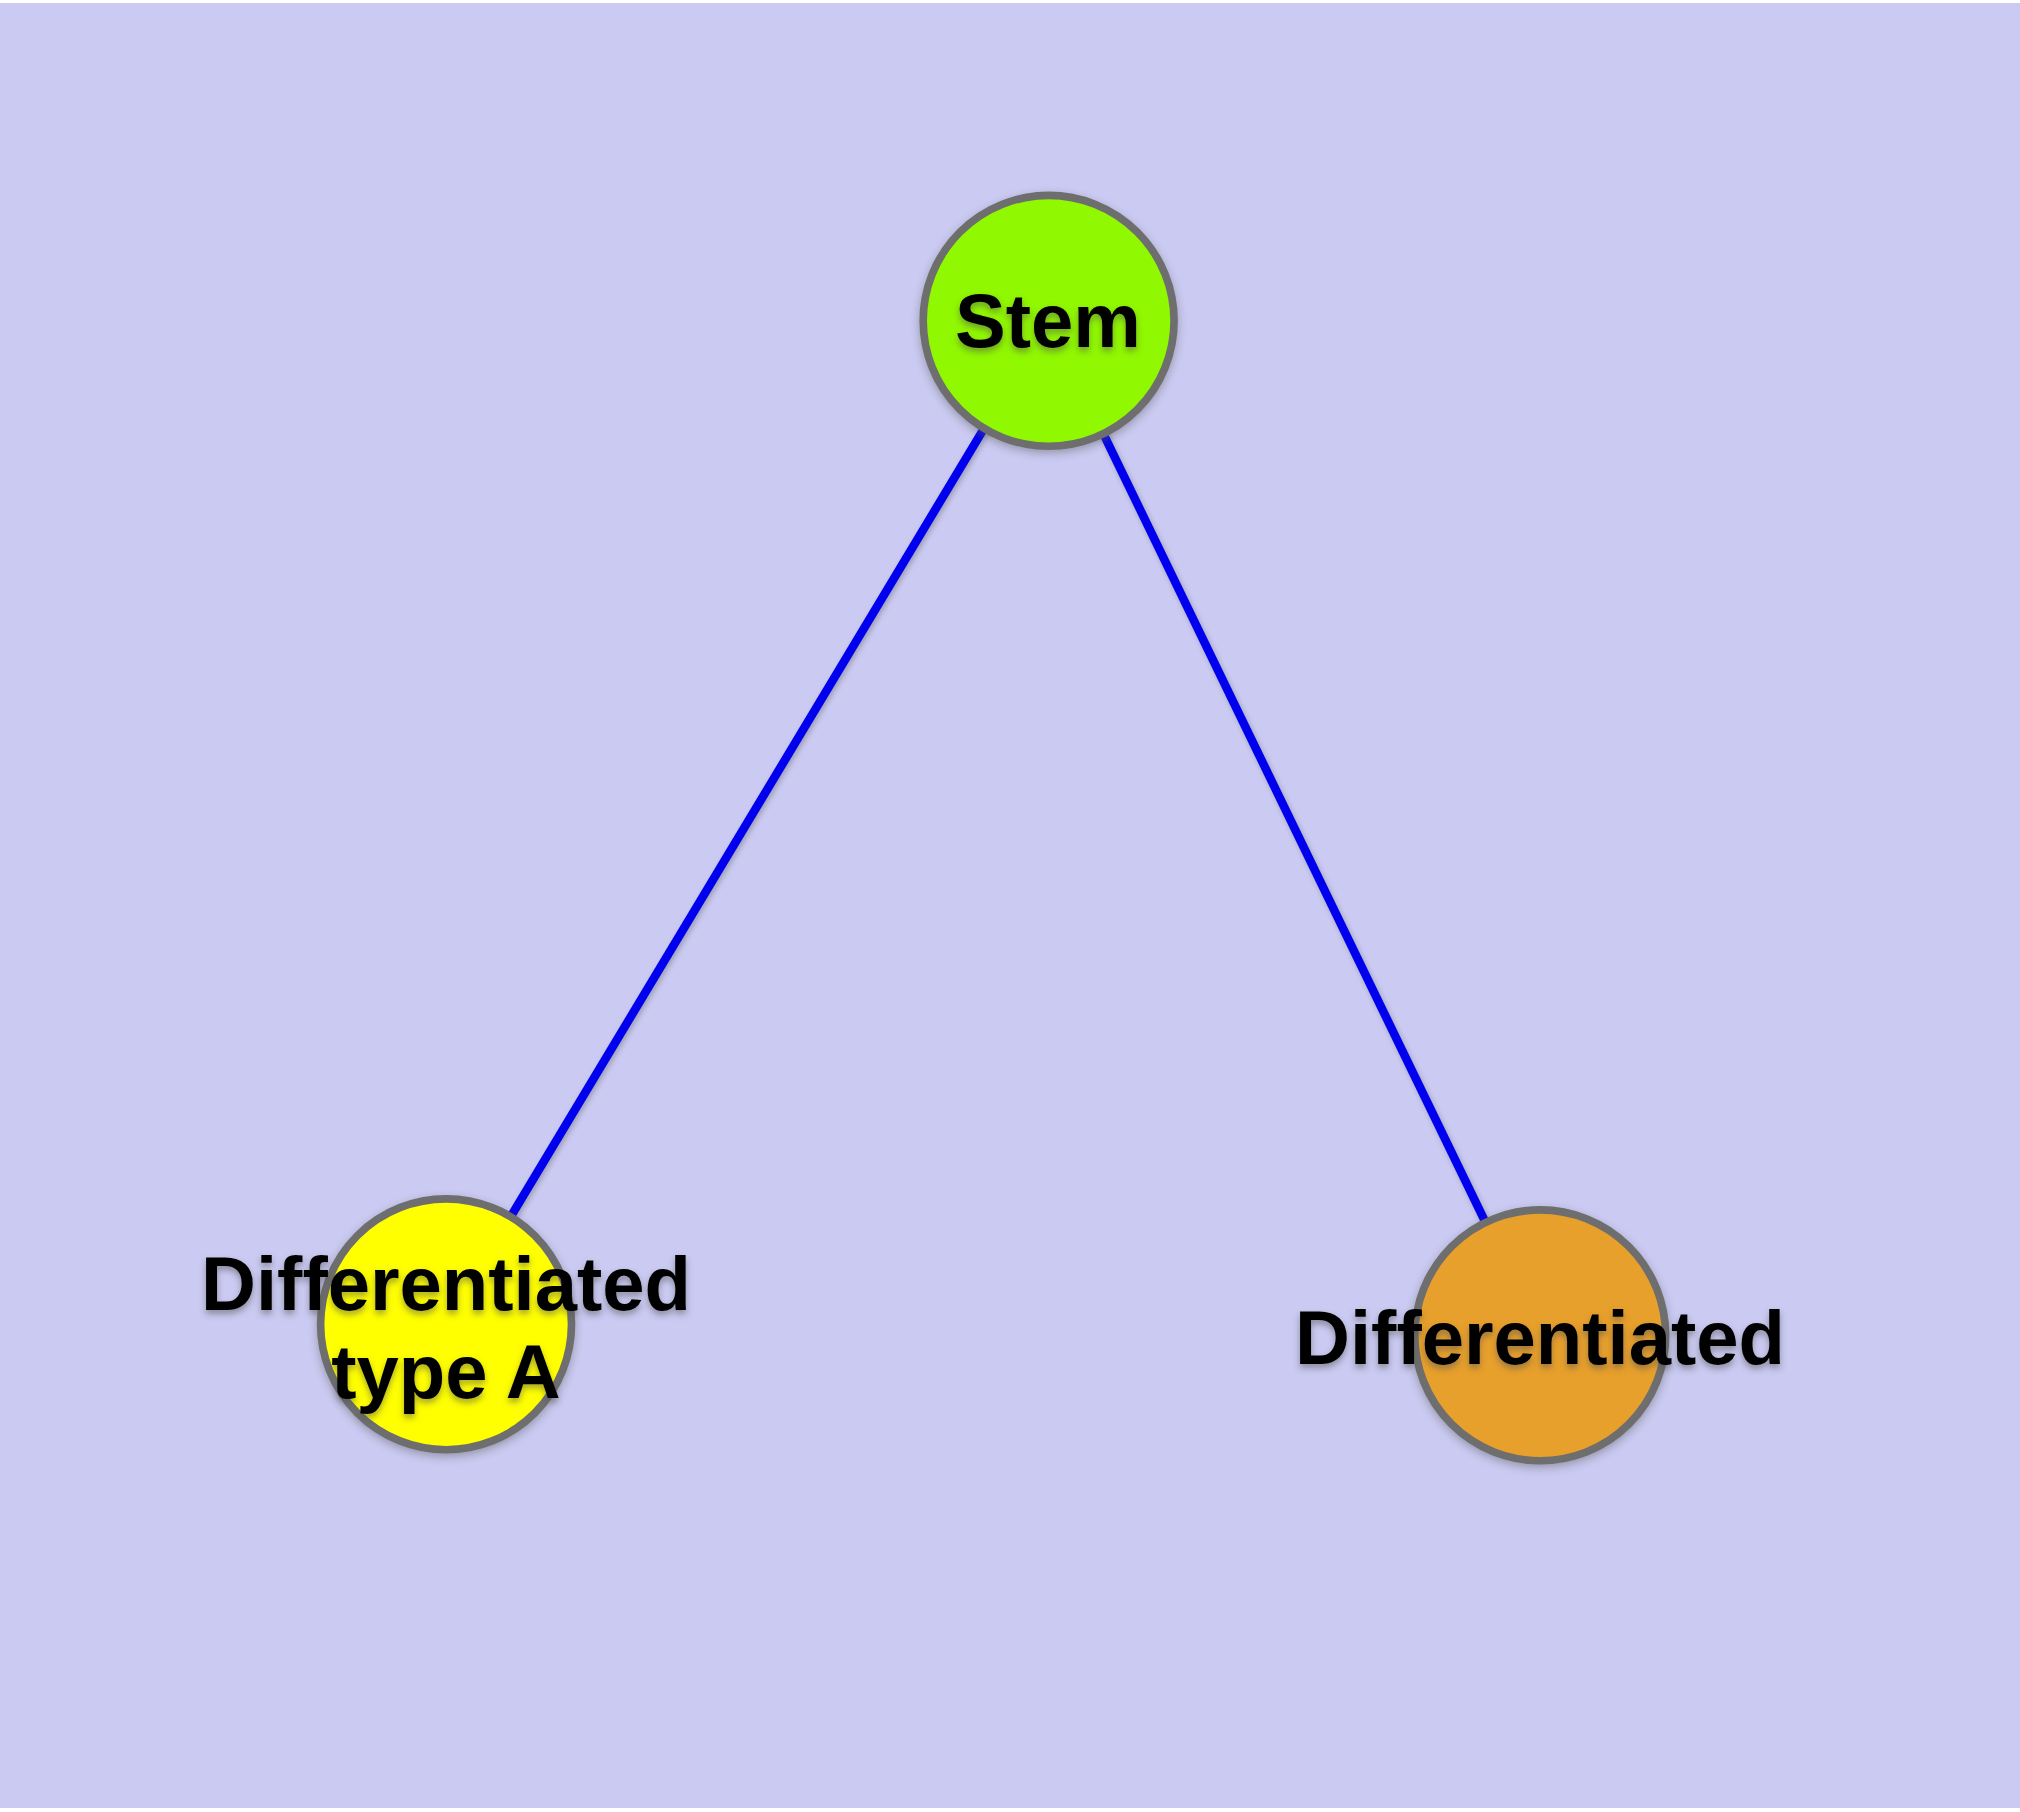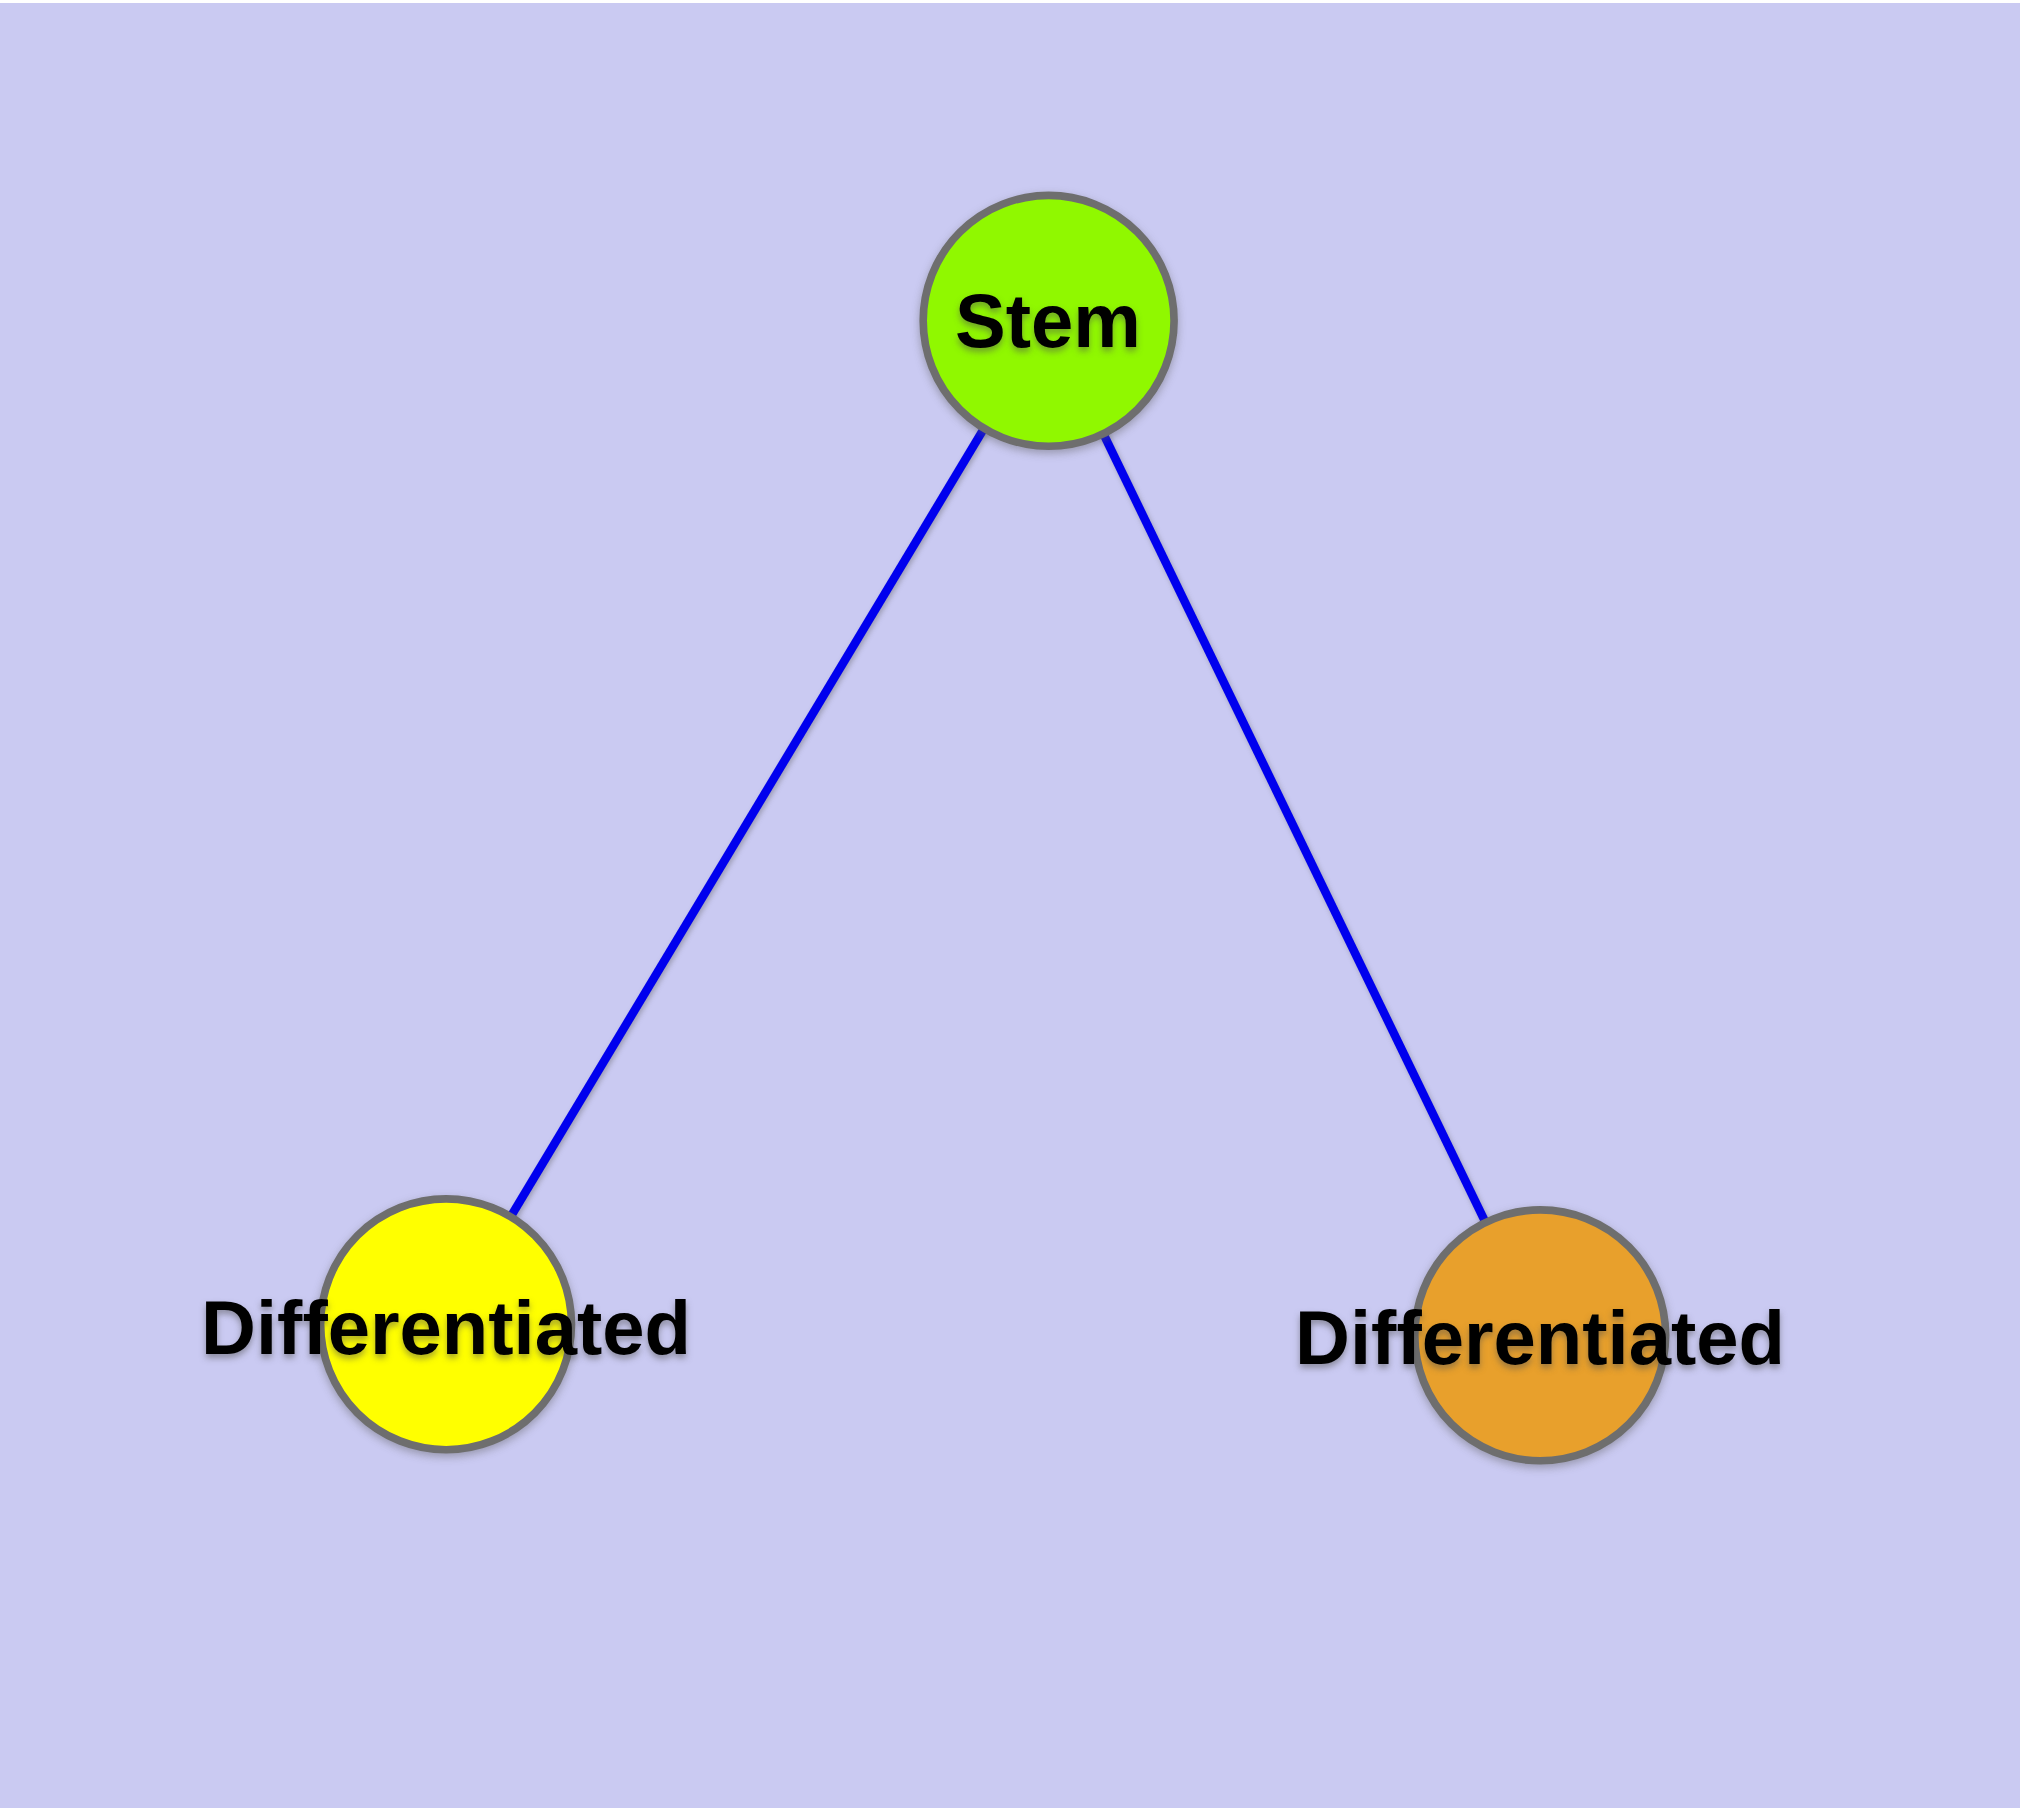--- a/index.html
+++ b/index.html
@@ -68,20 +68,21 @@
       <circle class="node-circle" cx="526" cy="1559" r="148" stroke-width="9" fill="#FFFF00" stroke="#6E6E6E"></circle>
       <circle class="node-circle" cx="1817" cy="1572" r="148" stroke-width="9" fill="#E8A02C" stroke="#6E6E6E"></circle>
     </svg>
 
     <div class="node-label label-stem">
       <span class="label-line">Stem</span>
     </div>
 
     <div class="node-label label-type-a">
       <span class="label-line">Differentiated</span>
+      <span class="label-line">type A</span>
     </div>
 
     <div class="node-label label-type-b">
       <span class="label-line">Differentiated</span>
     </div>
 
   </div>
 </div>
 
 

